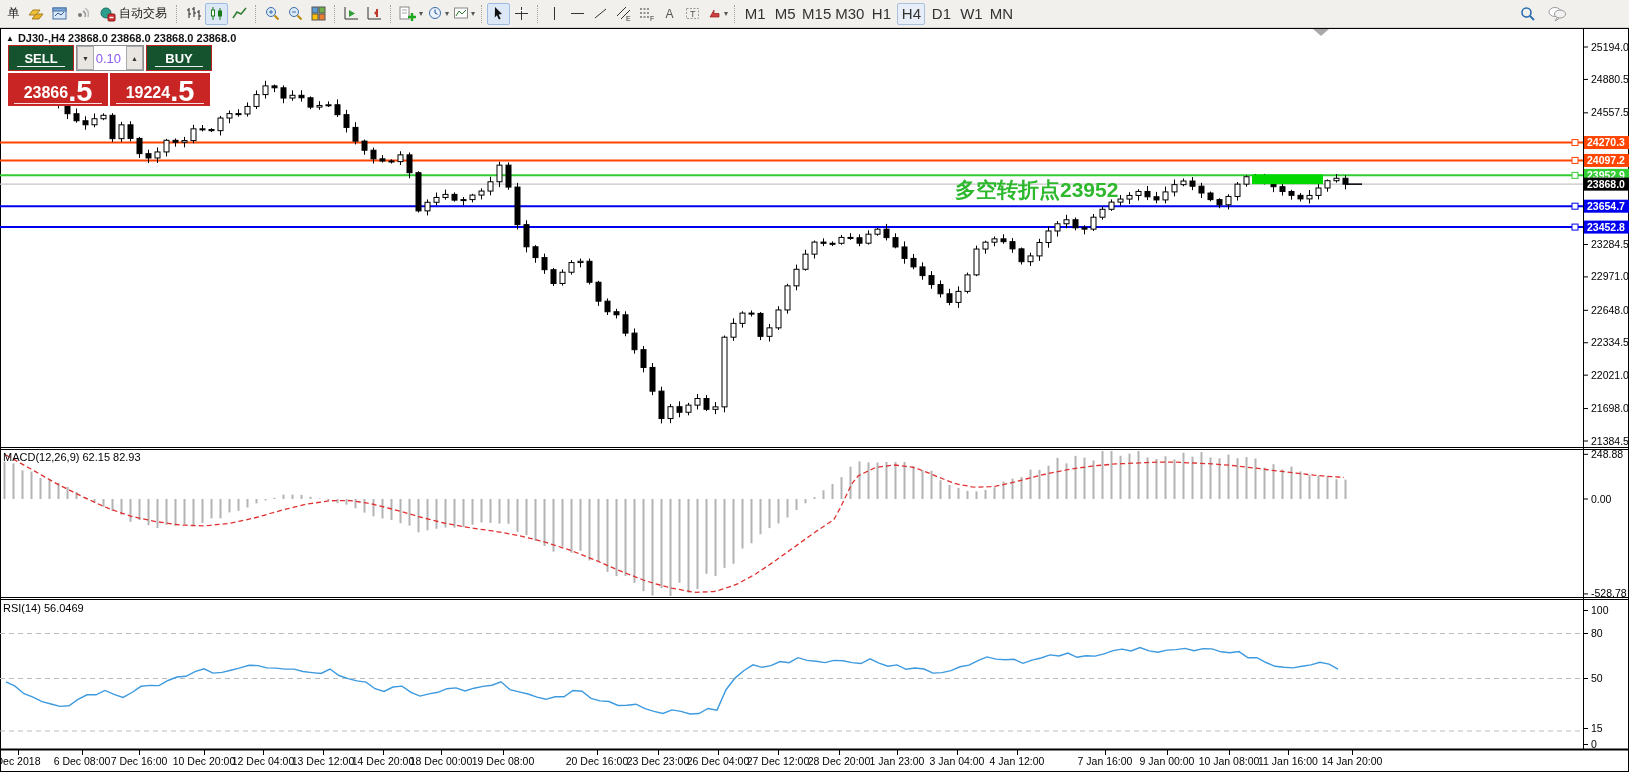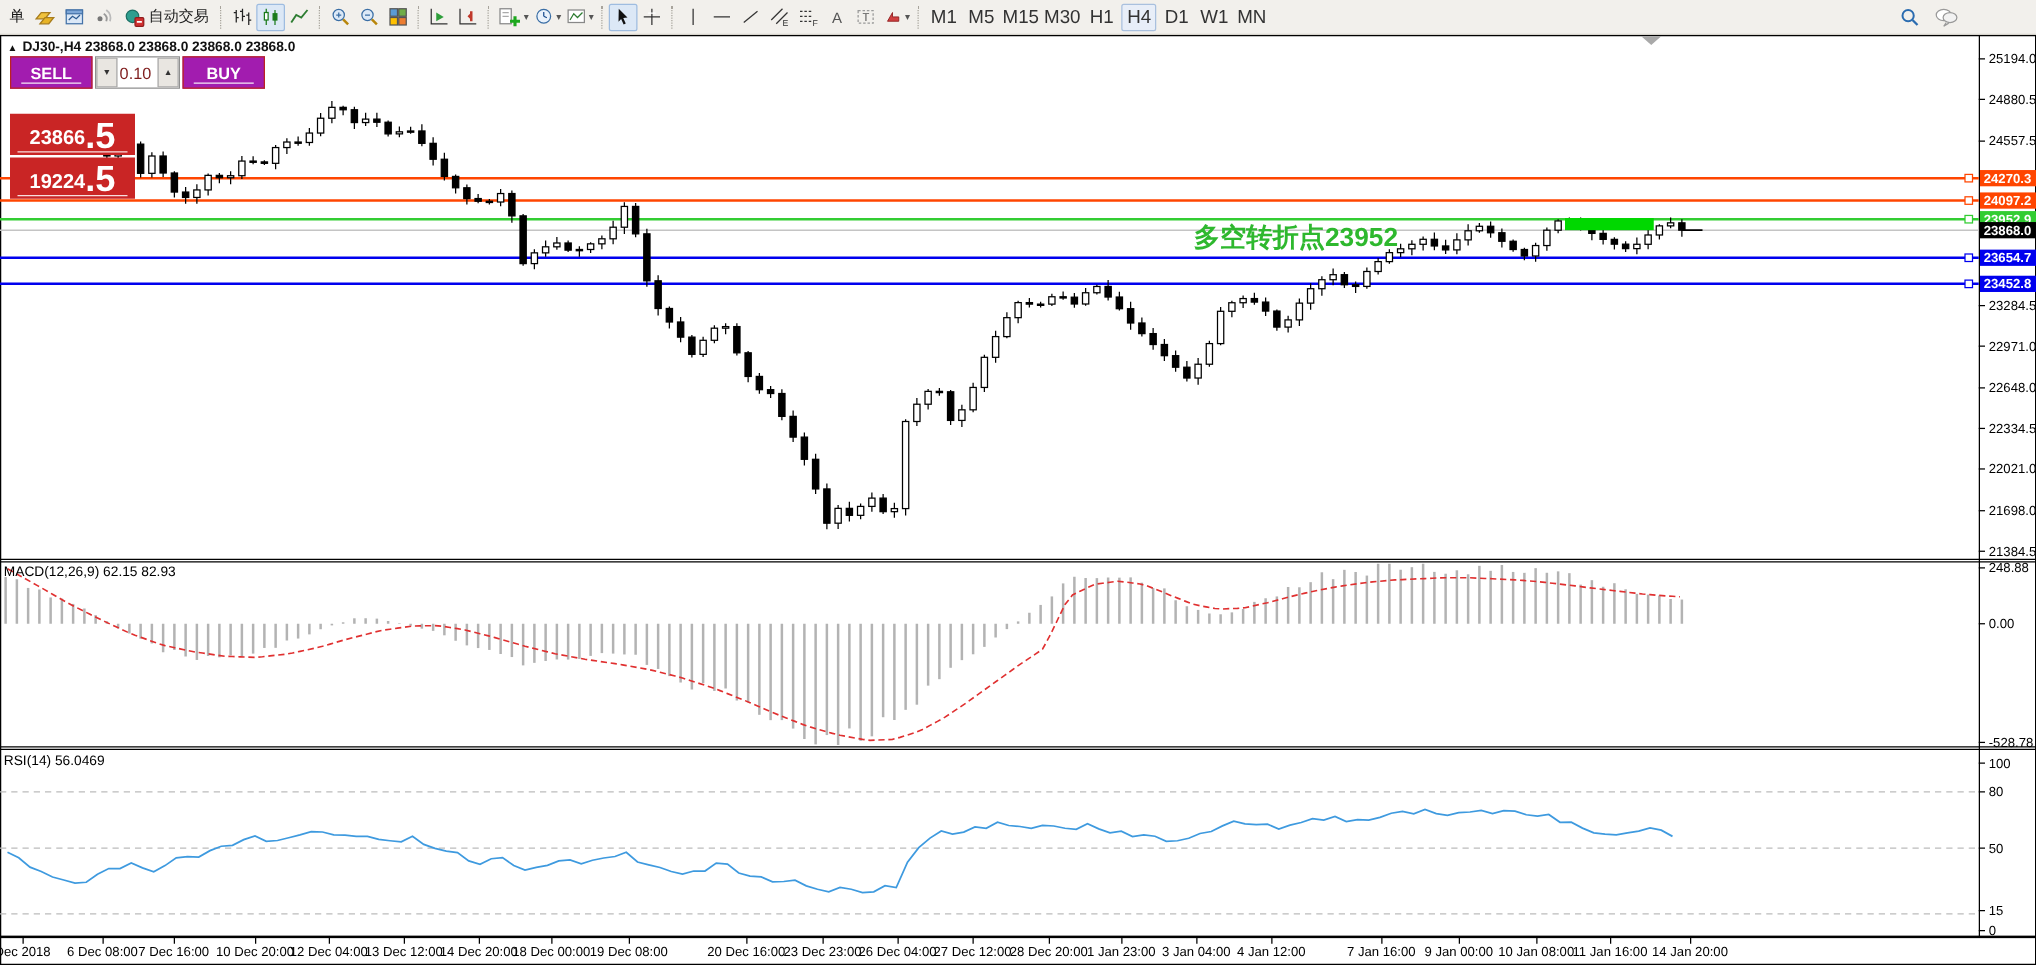--- a/index.html
+++ b/index.html
@@ -24,29 +24,29 @@
   .chart-region{position:absolute;top:28px;left:0;width:1629px;height:744px;}
   #chart{position:absolute;top:0;left:0;}
   .chart-title{position:absolute;top:4px;left:6px;font-size:11px;font-weight:700;color:#111;
     display:flex;align-items:center;gap:4px;z-index:5;}
   .chart-title .tri{font-size:8px;}
   .scroll-marker{position:absolute;top:1px;left:1313px;width:0;height:0;z-index:4;
     border-left:8px solid transparent;border-right:8px solid transparent;border-top:7px solid #a9a9a9;}
   
   .trade-panel{position:absolute;top:17px;left:8px;width:204px;z-index:6;font-family:"Liberation Sans",sans-serif;}
   .tp-row1{display:flex;height:26px;gap:2px;}
-  .tp-btn{width:64px;background:#a21caf;border:1px solid #b22;color:#fff;font-size:13px;font-weight:700;
+  .tp-btn{width:64px;background:#14532d;border:1px solid #b22;color:#fff;font-size:13px;font-weight:700;
     display:flex;align-items:center;justify-content:center;position:relative;}
   .tp-btn::after{content:"";position:absolute;left:8px;right:8px;bottom:3px;height:1px;background:rgba(255,255,255,.9);}
   .tp-spin{flex:1;display:flex;background:#fff;border:1px solid #8f8f8f;}
   .tp-step{width:15px;background:#e9e6e1;border:1px solid #aaa;font-size:7px;color:#333;
     display:flex;align-items:center;justify-content:center;}
   .tp-vol{flex:1;display:flex;align-items:center;justify-content:flex-end;padding-right:5px;
-    font-size:13px;color:#7f1d1d;}
-  .tp-row2{display:flex;gap:2px;margin-top:20px;flex-direction:column;}
+    font-size:13px;color:#8b5cf6;}
+  .tp-row2{display:flex;gap:2px;margin-top:2px;}
   .tp-price{width:100px;height:33px;background:#c92525;color:#fff;display:flex;align-items:flex-end;
     justify-content:center;position:relative;padding-bottom:2px;box-sizing:border-box;}
   .tp-price::after{content:"";position:absolute;left:6px;right:6px;bottom:2px;height:1px;background:rgba(255,255,255,.85);}
   .tp-main{font-size:16px;font-weight:700;line-height:1;padding-bottom:3px;}
   .tp-frac{font-size:29px;font-weight:700;line-height:0.85;}
 </style>
 </head>
 <body>
 
 <div class="toolbar">

